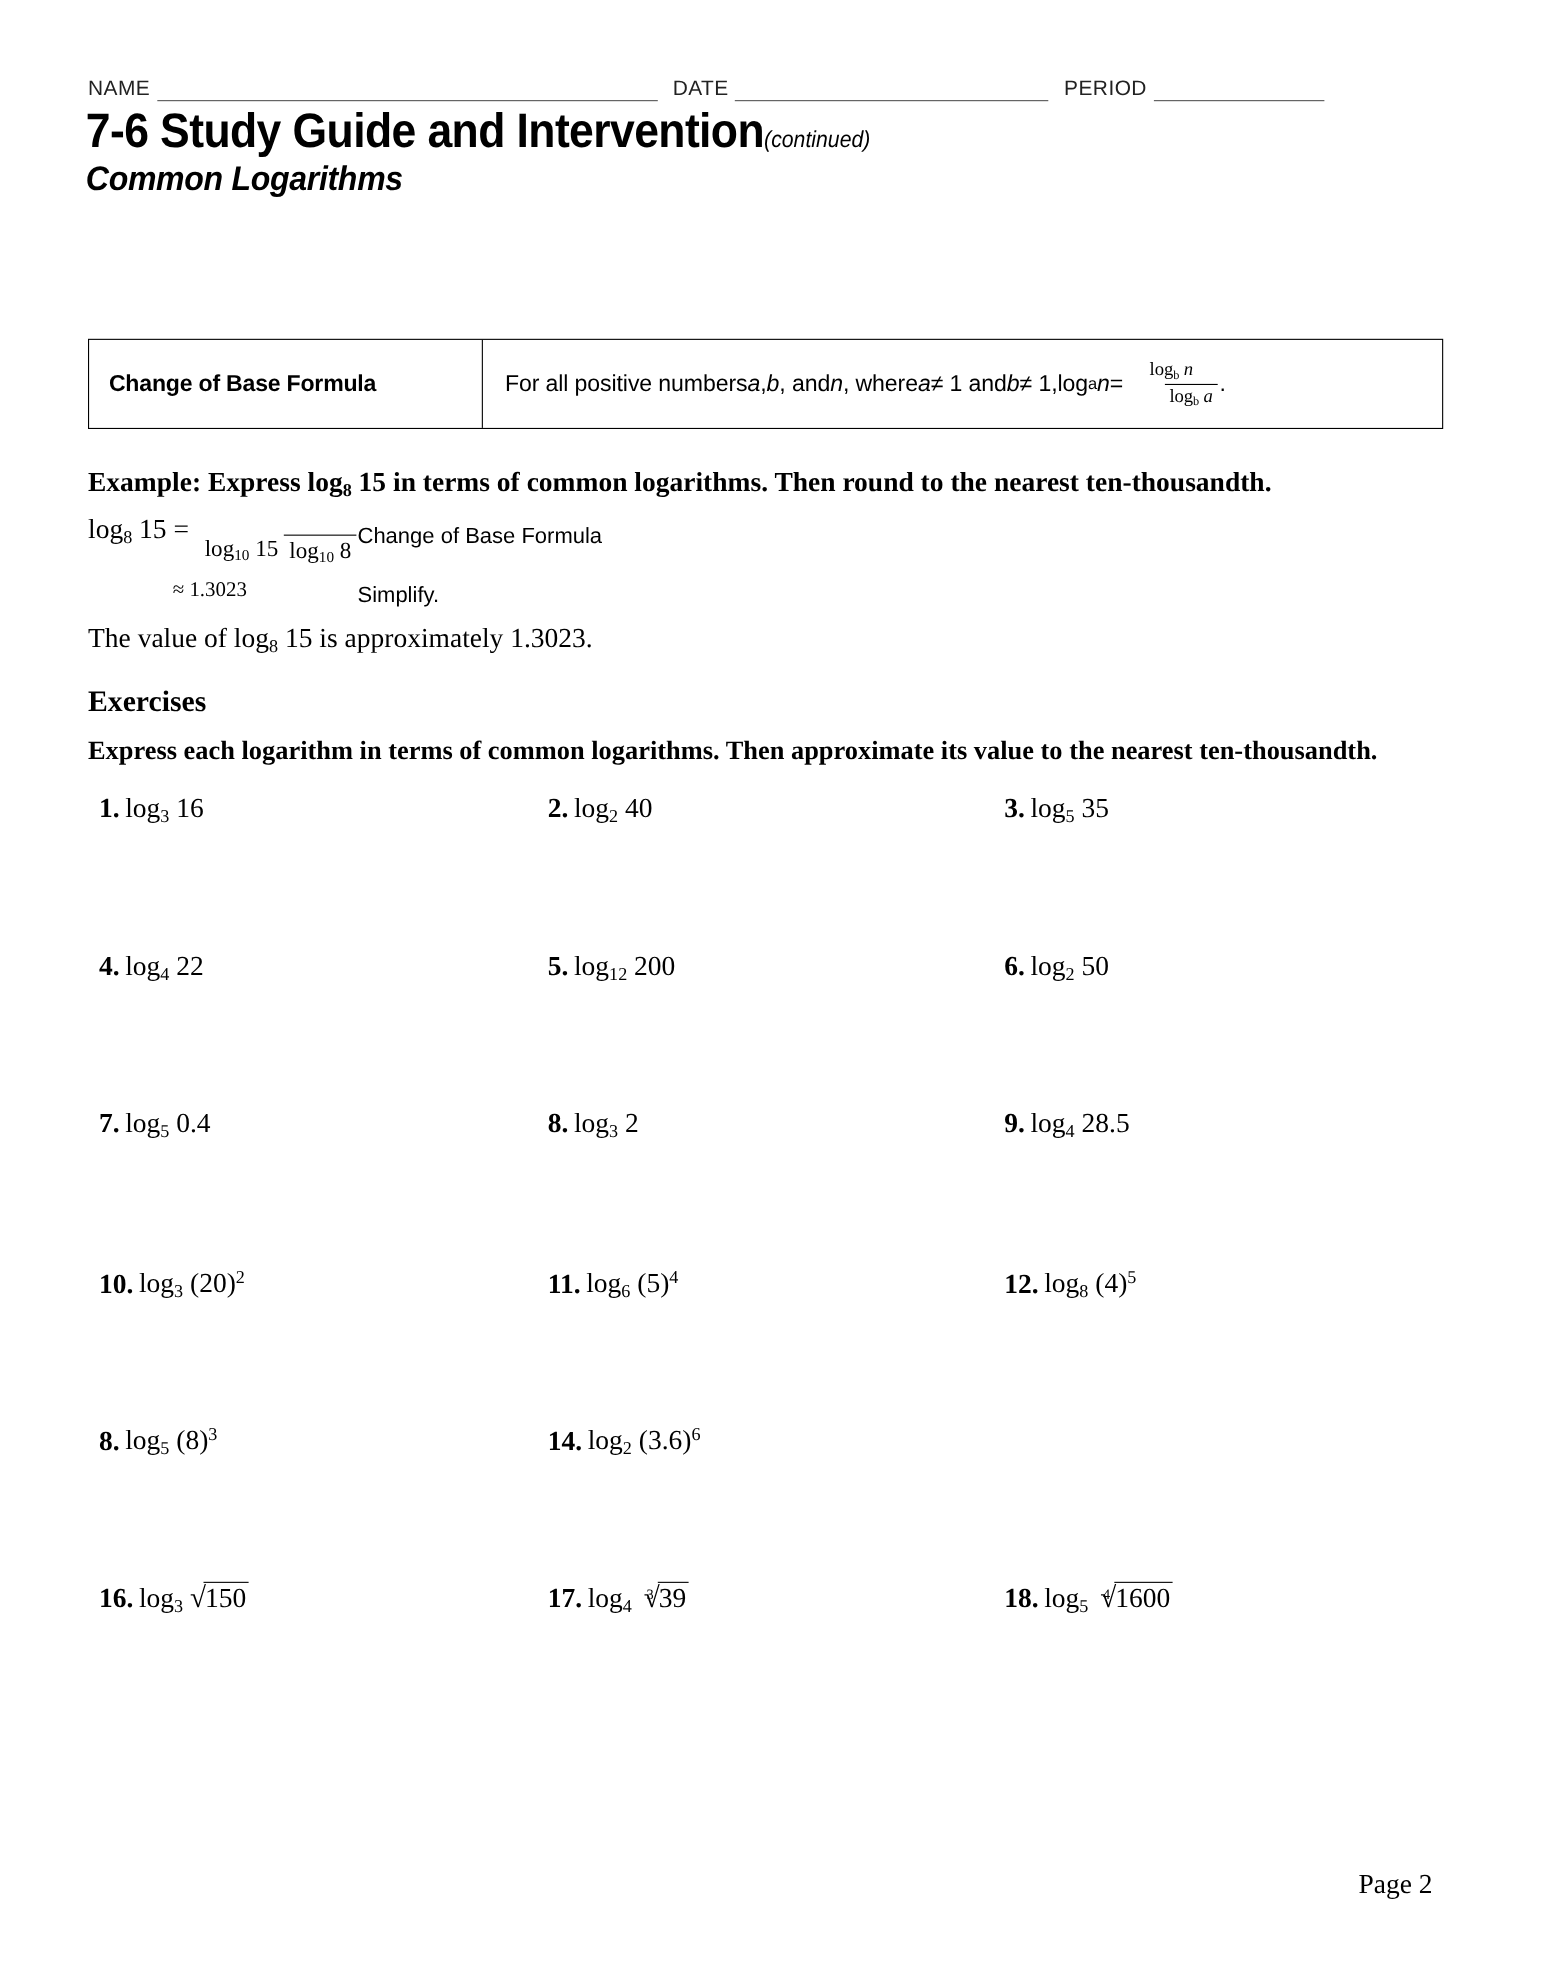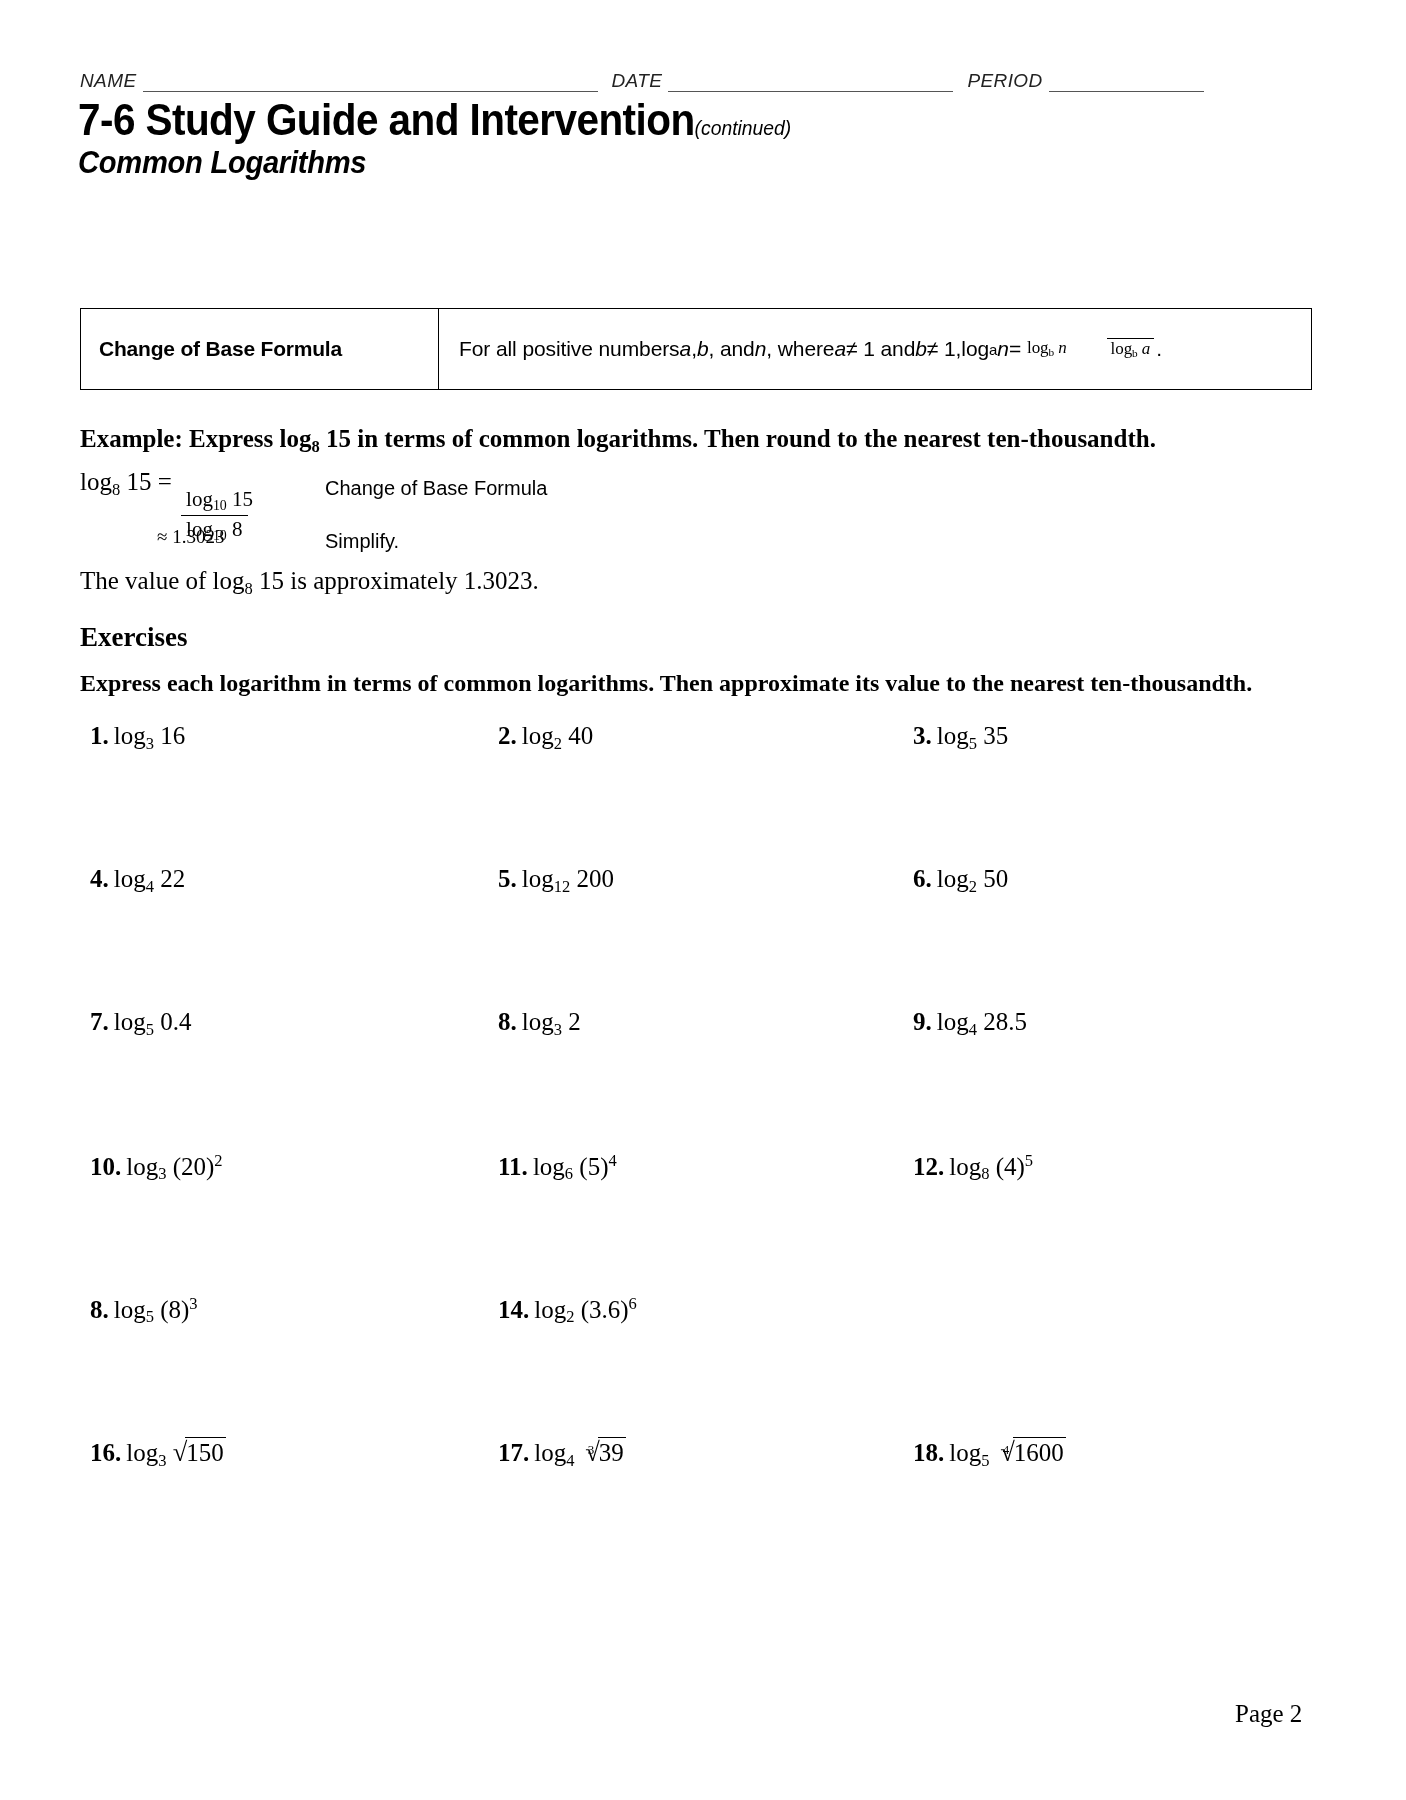--- a/index.html
+++ b/index.html
@@ -30,21 +30,21 @@
     left: 80px;
     top: 70px;
     width: 1250px;
     display: flex;
     align-items: flex-end;
     font-family: "Liberation Sans", sans-serif;
     font-size: 19px;
     letter-spacing: .4px;
     color: #222;
   }
-  .hdr .lbl { white-space: nowrap; padding-right: 6px; font-style: italic; }
+  .hdr .lbl { white-space: nowrap; padding-right: 6px; }
   .hdr .rule {
     border-bottom: 1.4px solid #555;
     height: 15px;
   }
   .rule-name   { width: 455px; }
   .rule-date   { width: 285px; }
   .rule-period { width: 155px; }
   .hdr .gap { width: 14px; }
 
   
@@ -130,20 +130,21 @@
   .it { font-style: italic; }
   .sub-a {
     font-size: 15px;
     vertical-align: -5px;
     font-style: normal;
   }
 
   
   .frac {
     display: inline-flex;
+    flex-direction: column;
     align-items: center;
     vertical-align: -11px;
     margin: 0 2px;
     line-height: 1.05;
   }
   .frac .num { padding: 0 4px 1px 4px; }
   .frac .den { padding: 1px 4px 0 4px; border-top: 1.3px solid #000; margin-left: 36px; }
   .frac-sm { font-size: 17px; font-family: "Liberation Serif", serif; }
 
   
@@ -183,22 +184,22 @@
   }
   .concl {
     position: absolute;
     left: 80px;
     top: 567px;
     font-size: 25px;
   }
 
   .frac-med {
     display: inline-flex;
-    flex-direction: column;
-    align-items: flex-start;
+    flex-direction: row;
+    align-items: flex-end;
     vertical-align: -16px;
     margin: 0 3px;
     font-size: 21px;
     line-height: 1.12;
   }
   .frac-med .num { padding: 0 5px 2px 5px; }
   .frac-med .den { padding: 2px 5px 0 5px; border-top: 1.4px solid #000; }
 
   
   .exercises-head {

